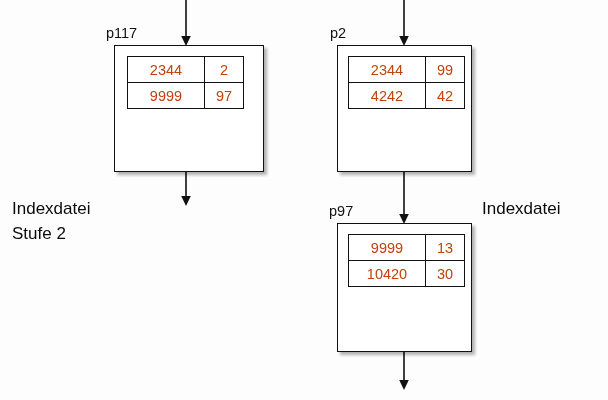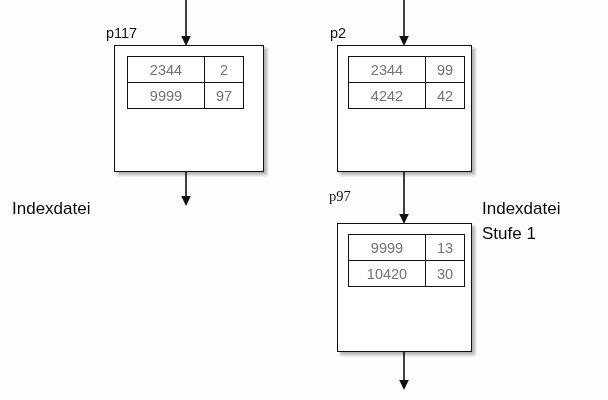--- a/index.html
+++ b/index.html
@@ -48,21 +48,21 @@
   .entry-table {
     position: absolute;
     border-collapse: collapse;
     background: #ffffff;
     table-layout: fixed;
   }
   .entry-table td {
     border: 1.2px solid #111111;
     height: 25px;
     font-size: 14.5px;
-    color: #737373;
+    color: #c2410c;
     text-align: center;
     vertical-align: middle;
     padding: 0;
     font-family: "Liberation Sans", sans-serif;
   }
   .entry-table td.key { width: 76px; }
   .entry-table td.ptr { width: 38px; }
 
   
   .caption {
@@ -132,38 +132,38 @@
         <td class="ptr">99</td>
       </tr>
       <tr>
         <td class="key">4242</td>
         <td class="ptr">42</td>
       </tr>
     </tbody>
       </table>
   </div>
 
-  <div class="block-label" style="left:329px; top:188px;font-family:Liberation Serif, serif;">p97</div>
+  <div class="block-label" style="left:329px; top:203px;">p97</div>
   <div class="block" style="left:337px; top:223px; width:135px; height:129px;">
     <table class="entry-table" style="left:10px; top:10px;">
       <tbody>
           <tr>
         <td class="key">9999</td>
         <td class="ptr">13</td>
       </tr>
       <tr>
         <td class="key">10420</td>
         <td class="ptr">30</td>
       </tr>
     </tbody>
       </table>
   </div>
 
   <div class="caption" style="left:12px; top:196px; width:140px;">
     <span class="l1">Indexdatei</span>
+    <span class="l2">Stufe 2</span>
   </div>
 
   <div class="caption" style="left:482px; top:196px; width:120px;">
     <span class="l1">Indexdatei</span>
-    <span class="l2">Stufe 1</span>
   </div>
 
 </div>
 
 </body></html>

